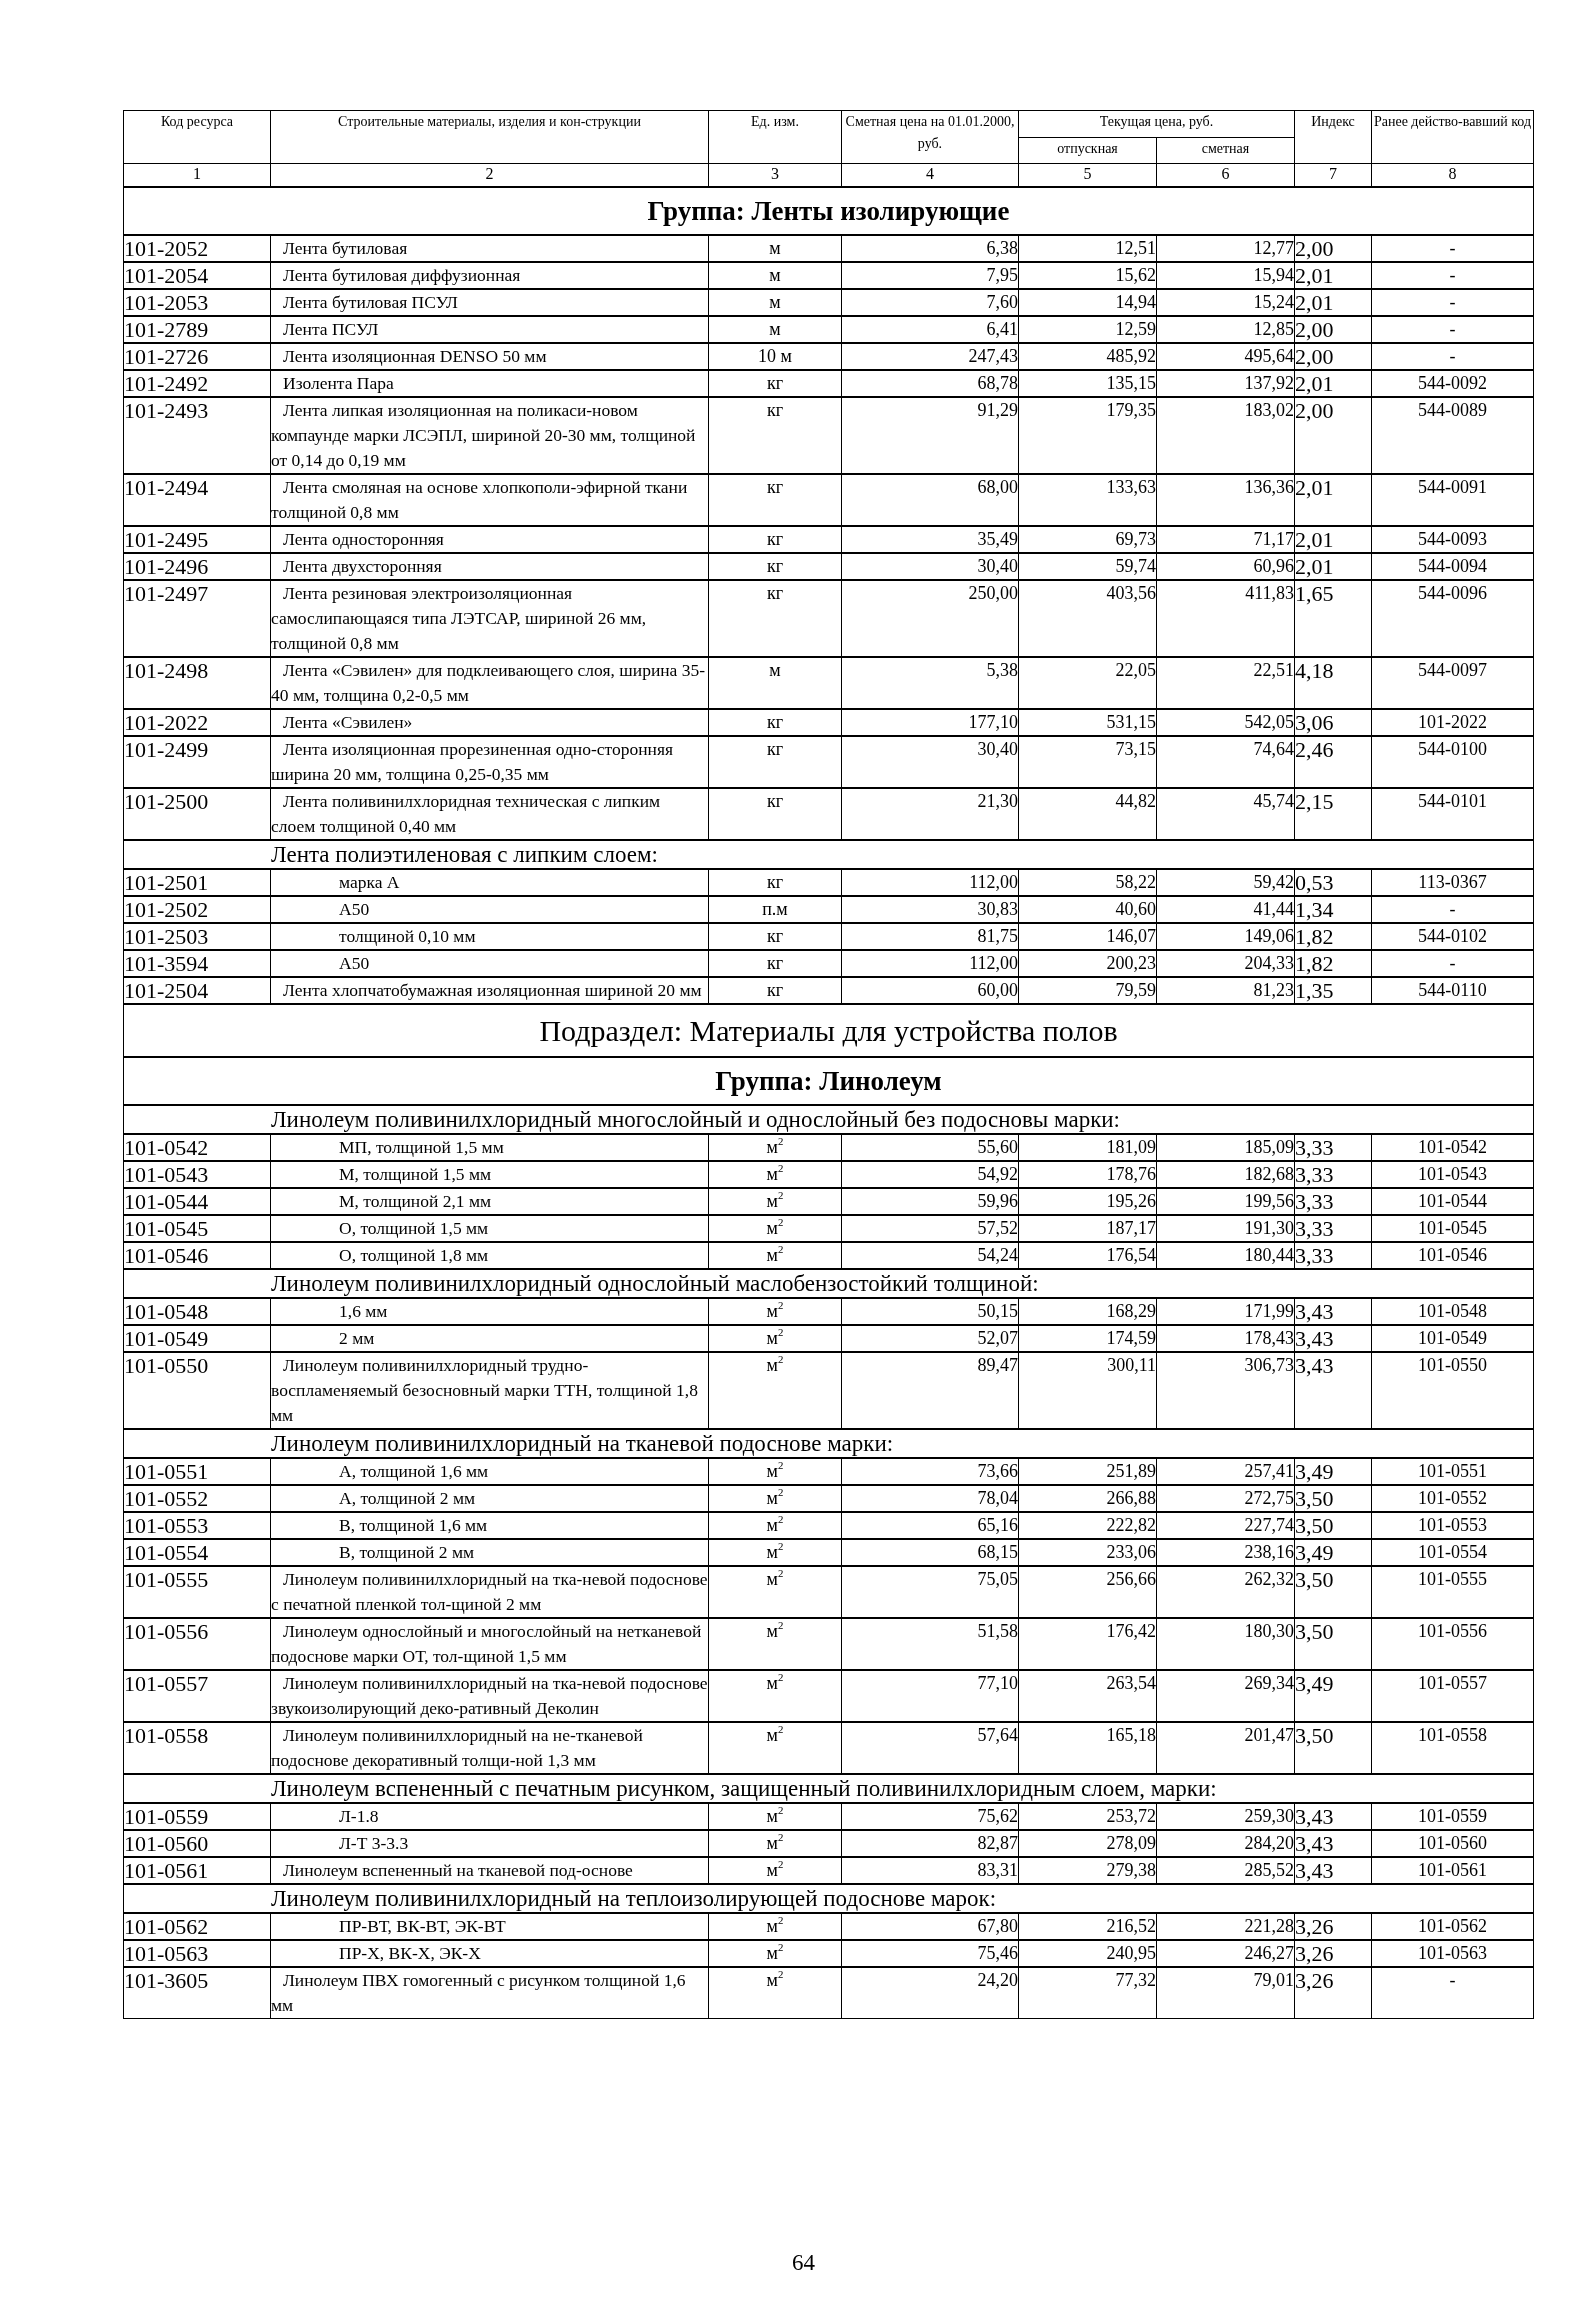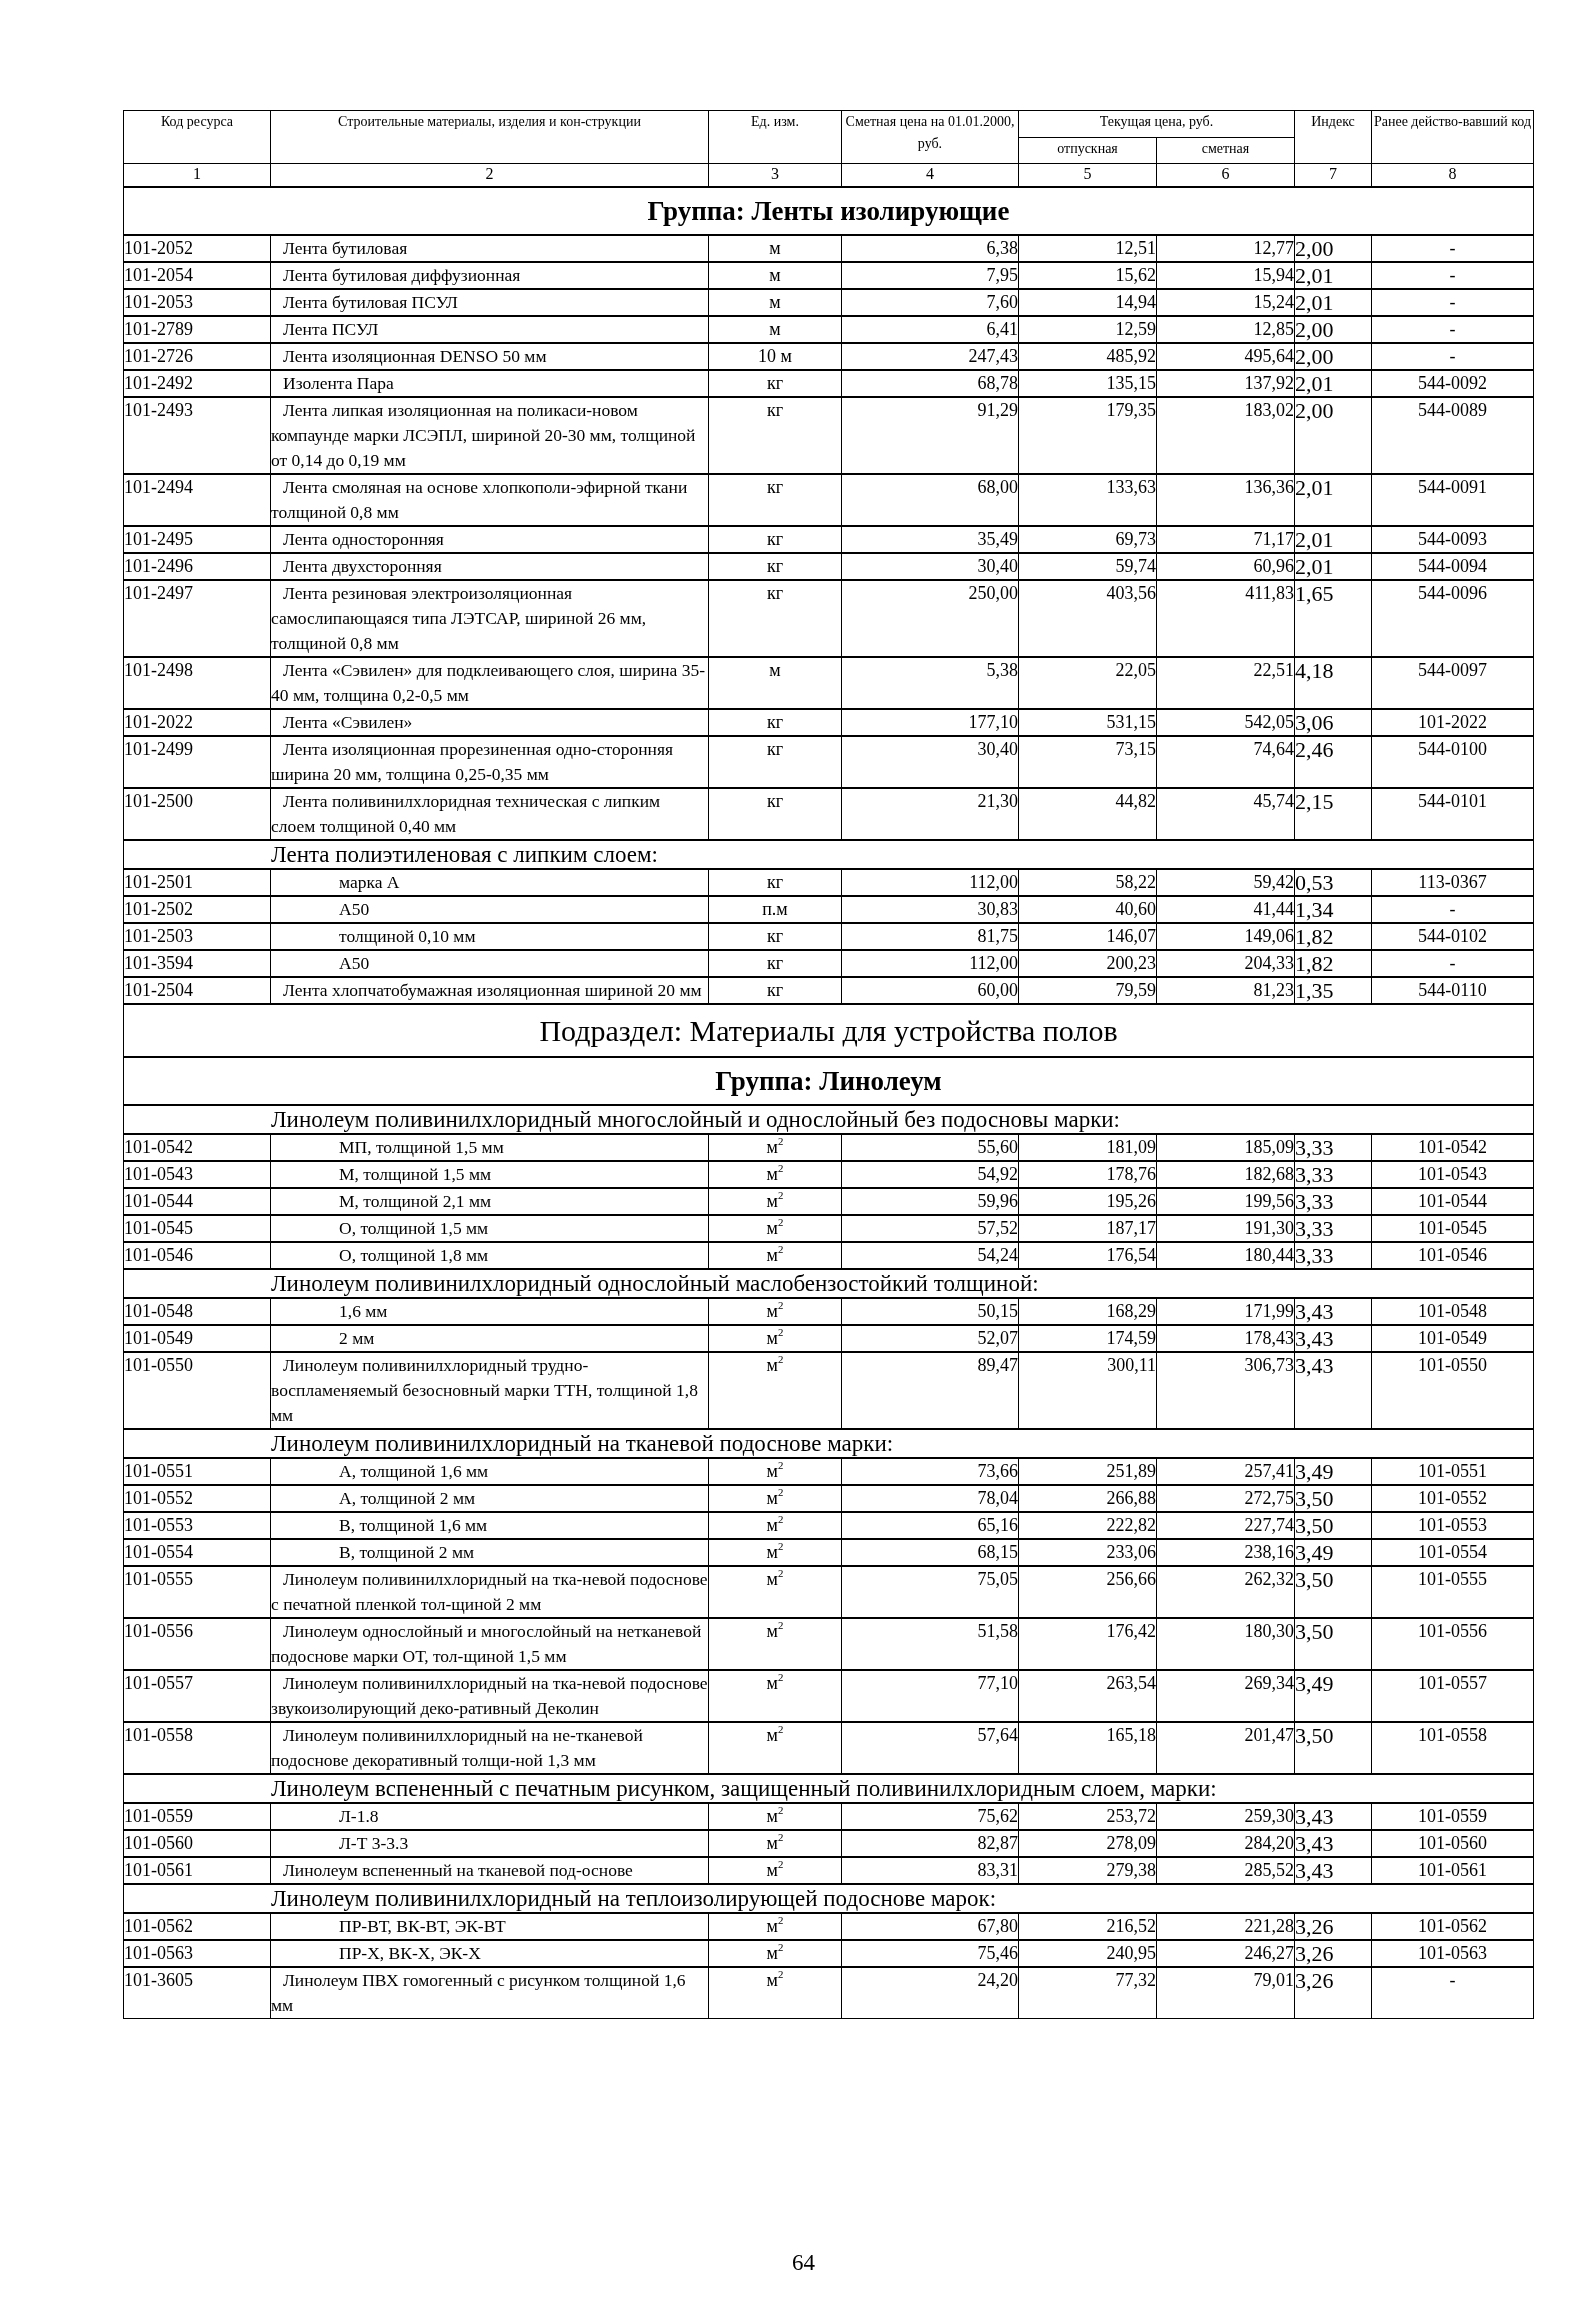--- a/index.html
+++ b/index.html
@@ -4,21 +4,21 @@
 <style>
   html, body { margin: 0; padding: 0; background: #ffffff; }
   body { width: 1591px; height: 2307px; position: relative; font-family: "Liberation Serif", "DejaVu Serif", serif; color: #000; }
   .page { position: absolute; left: 123px; top: 110px; width: 1410px; }
   table.price { border-collapse: collapse; width: 1410px; table-layout: fixed; }
   table.price td, table.price th { border: 1.3px solid #000; padding: 0; vertical-align: top; font-weight: normal; }
   .hdr th { font-size: 14px; line-height: 22px; text-align: center; vertical-align: middle; height: 25.6px; }
   .hdr .tall { height: 51px; }
   .nums td { font-size: 16px; line-height: 20px; text-align: center; height: 21.6px; }
   tr.row > td { border-top: 2.7px solid #000; }
-  td.code { font-size: 18px; line-height: 25px; padding-left: 17.5px; }
+  td.code { font-size: 22px; line-height: 25px; padding-left: 17.5px; }
   td.desc { font-size: 17.5px; line-height: 25px; padding-left: 9.4px; padding-right: 4px; }
   td.desc.sub { padding-left: 68px; }
   td.desc.indent { text-indent: 12px; }
   td.unit { font-size: 18px; line-height: 25px; text-align: center; }
   td.num { font-size: 18px; line-height: 25px; text-align: right; padding-right: 4px; }
   td.idx { font-size: 22px; line-height: 25px; text-align: left; padding-left: 6.7px; }
   td.prev { font-size: 18px; line-height: 25px; text-align: center; }
   sup { font-size: 10.8px; line-height: 0; vertical-align: 8px; }
   tr.section > td { border-top: 2.7px solid #000; text-align: center; font-weight: normal; font-size: 30px; line-height: 51px; height: 51px; vertical-align: middle; }
   tr.group > td { border-top: 2.7px solid #000; text-align: center; font-weight: bold; font-size: 27px; line-height: 46px; height: 46px; vertical-align: middle; }

